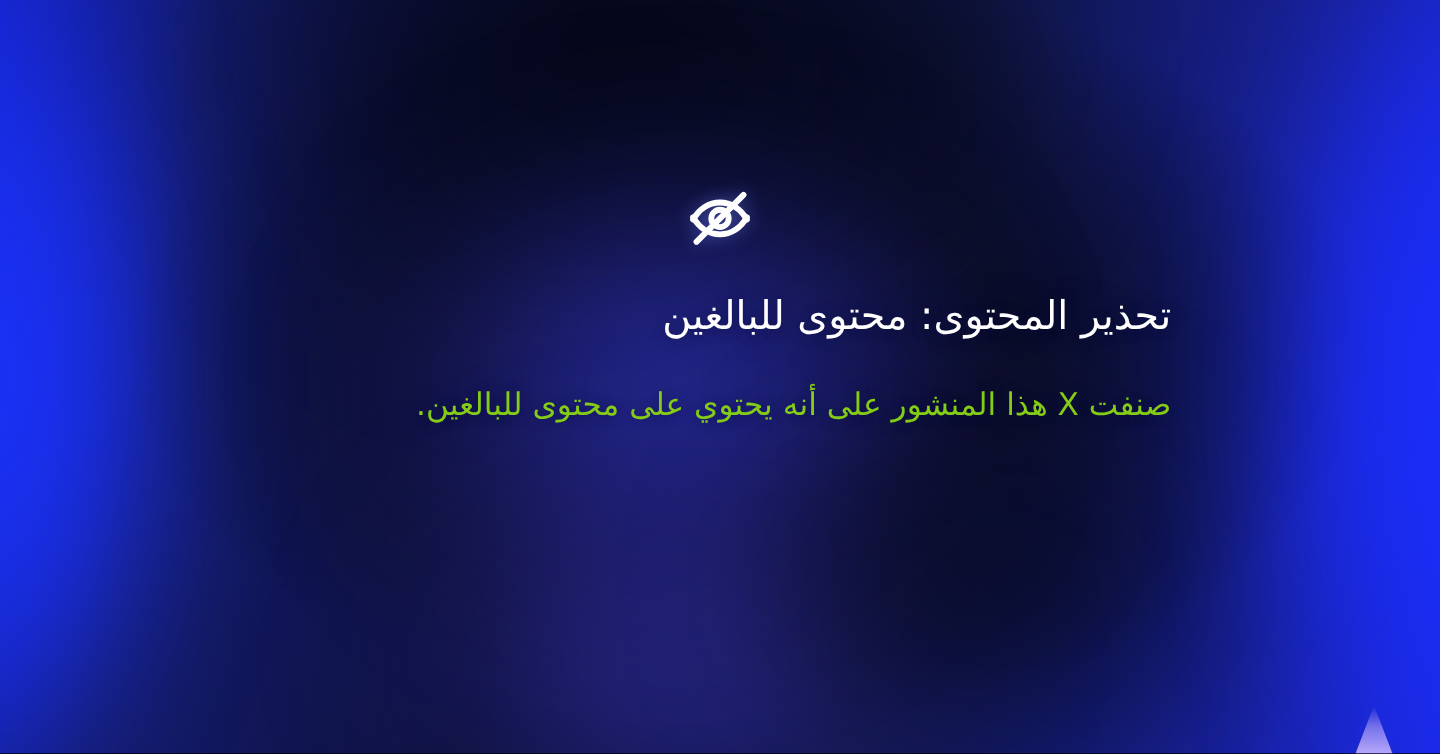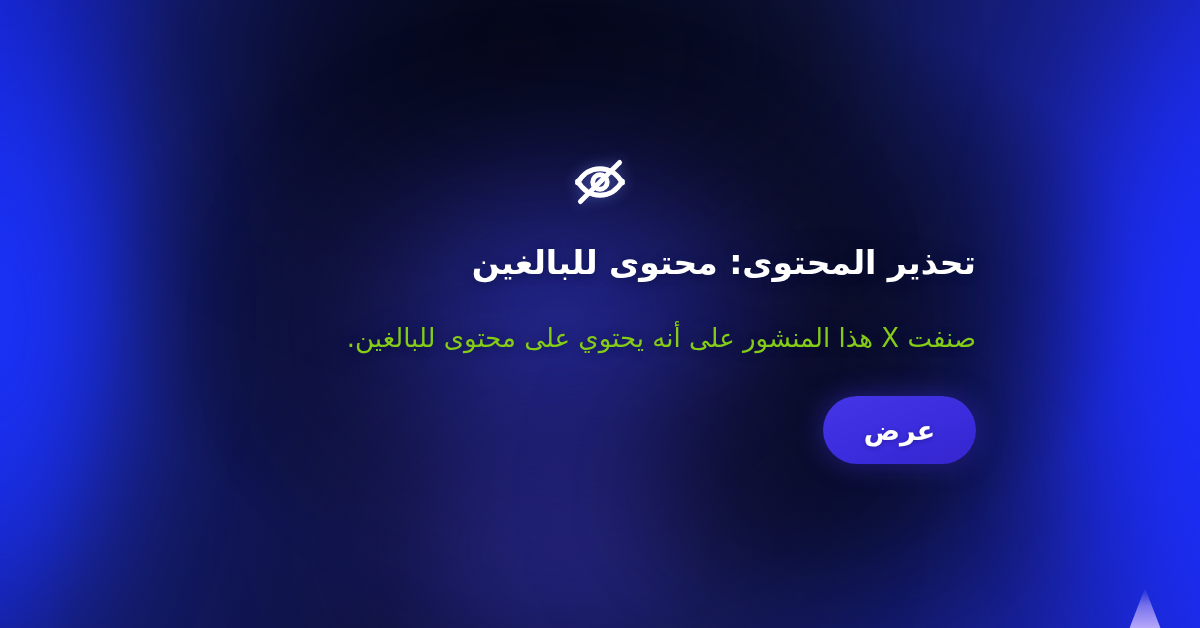--- a/index.html
+++ b/index.html
@@ -128,21 +128,21 @@
   }
 
   .title {
     position: absolute;
     right: 224px;
     top: 241px;
     width: 752px;
     text-align: right;
     color: #ffffff;
     font-size: 33px;
-    font-weight: 700;
+    font-weight: 400;
     line-height: 1.32;
     letter-spacing: 0.1px;
     text-shadow: 0 1px 10px rgba(10,14,60,0.55);
   }
 
   .subtitle {
     position: absolute;
     right: 224px;
     top: 321px;
     width: 752px;
@@ -204,18 +204,15 @@
         <path d="M21.6 11.6c-2.2 3.8-5.7 6.1-9.6 6.1-3.9 0-7.4-2.3-9.6-6.1"></path>
         <circle cx="12" cy="12" r="3.1"></circle>
         <line x1="3.6" y1="20.4" x2="20.4" y2="3.6"></line>
       </svg>
     </div>
 
     <div class="title">تحذير المحتوى: محتوى للبالغين</div>
 
     <div class="subtitle">صنفت X هذا المنشور على أنه يحتوي على محتوى للبالغين.</div>
 
-    <div class="action-row">
-      <button class="view-button" type="button">عرض</button>
-    </div>
 
   </div>
 </div>
 
 </body></html>

